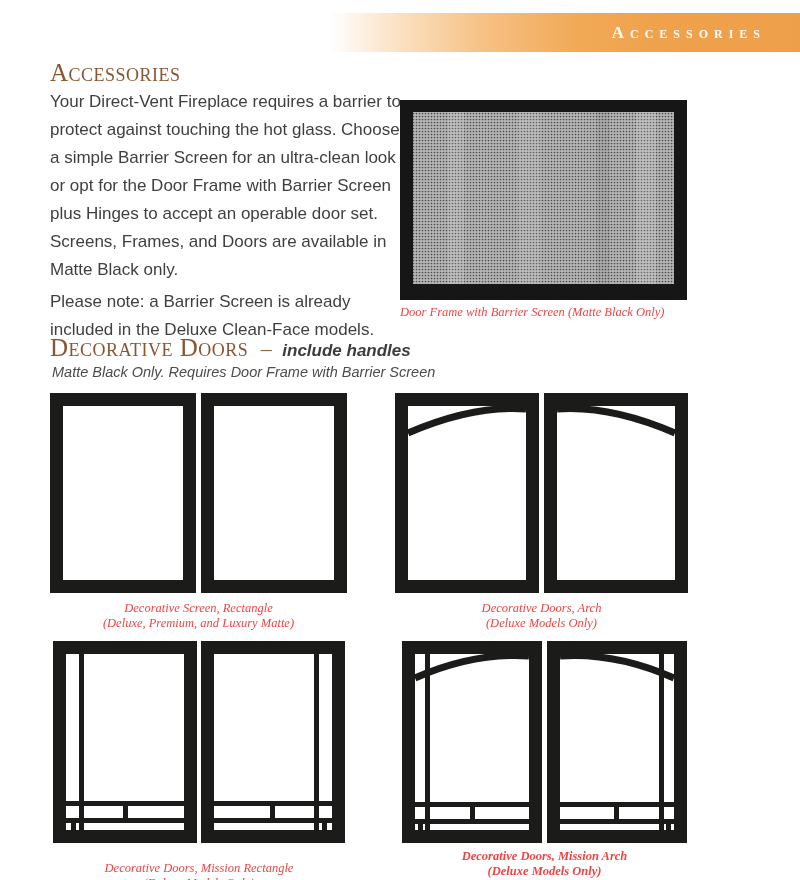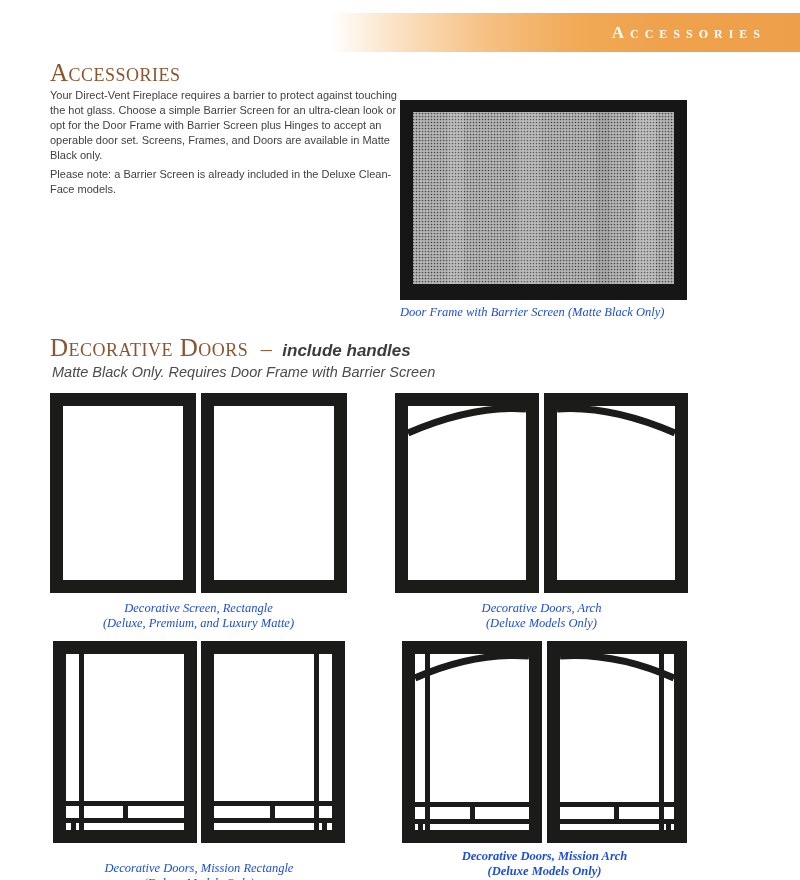--- a/index.html
+++ b/index.html
@@ -15,41 +15,41 @@
           padding-right:34px;box-sizing:border-box;}
   .banner-label{font-family:"Liberation Serif",serif;font-variant:small-caps;
                 font-weight:bold;font-size:17px;letter-spacing:6px;color:#ffffff;}
 
   
   .h-brown{position:absolute;font-family:"Liberation Serif",serif;
            font-variant:small-caps;color:#8a5631;font-size:25px;
            letter-spacing:0.5px;line-height:26px;white-space:nowrap;}
 
   .intro-text{position:absolute;left:50px;top:88px;width:352px;
-              font-size:11px;line-height:15px;color:#3f3f3f;}
+              font-size:17px;line-height:28px;color:#3f3f3f;}
   .intro-text p{margin:0;}
   .intro-text p + p{margin-top:4px;}
 
   
   .dec-heading{position:absolute;left:50px;top:334px;white-space:nowrap;}
   .dec-heading .main{font-family:"Liberation Serif",serif;font-variant:small-caps;
                      color:#8a5631;font-size:25px;letter-spacing:0.5px;}
   .dec-heading .dash{font-family:"Liberation Serif",serif;color:#8a5631;
                      font-size:22px;margin:0 6px 0 8px;}
   .dec-heading .suffix{font-size:17px;font-style:italic;font-weight:bold;
                        color:#3c3c3c;}
   .dec-subtitle{position:absolute;left:52px;top:364px;font-size:14.5px;
                 font-style:italic;color:#4c4c4c;}
 
   
   .figure{position:absolute;}
   .figure svg{display:block;}
 
   .caption{font-family:"Liberation Serif",serif;font-style:italic;
-           color:#1d4ed8;font-size:12.5px;line-height:15px;}
+           color:#ef4444;font-size:12.5px;line-height:15px;}
   .caption-left{position:absolute;left:400px;top:305px;width:292px;text-align:left;}
   .caption-center{position:absolute;text-align:center;}
   .caption span{display:block;}
 </style>
 </head>
 <body>
 
 <div class="page">
 
   <div class="banner">

